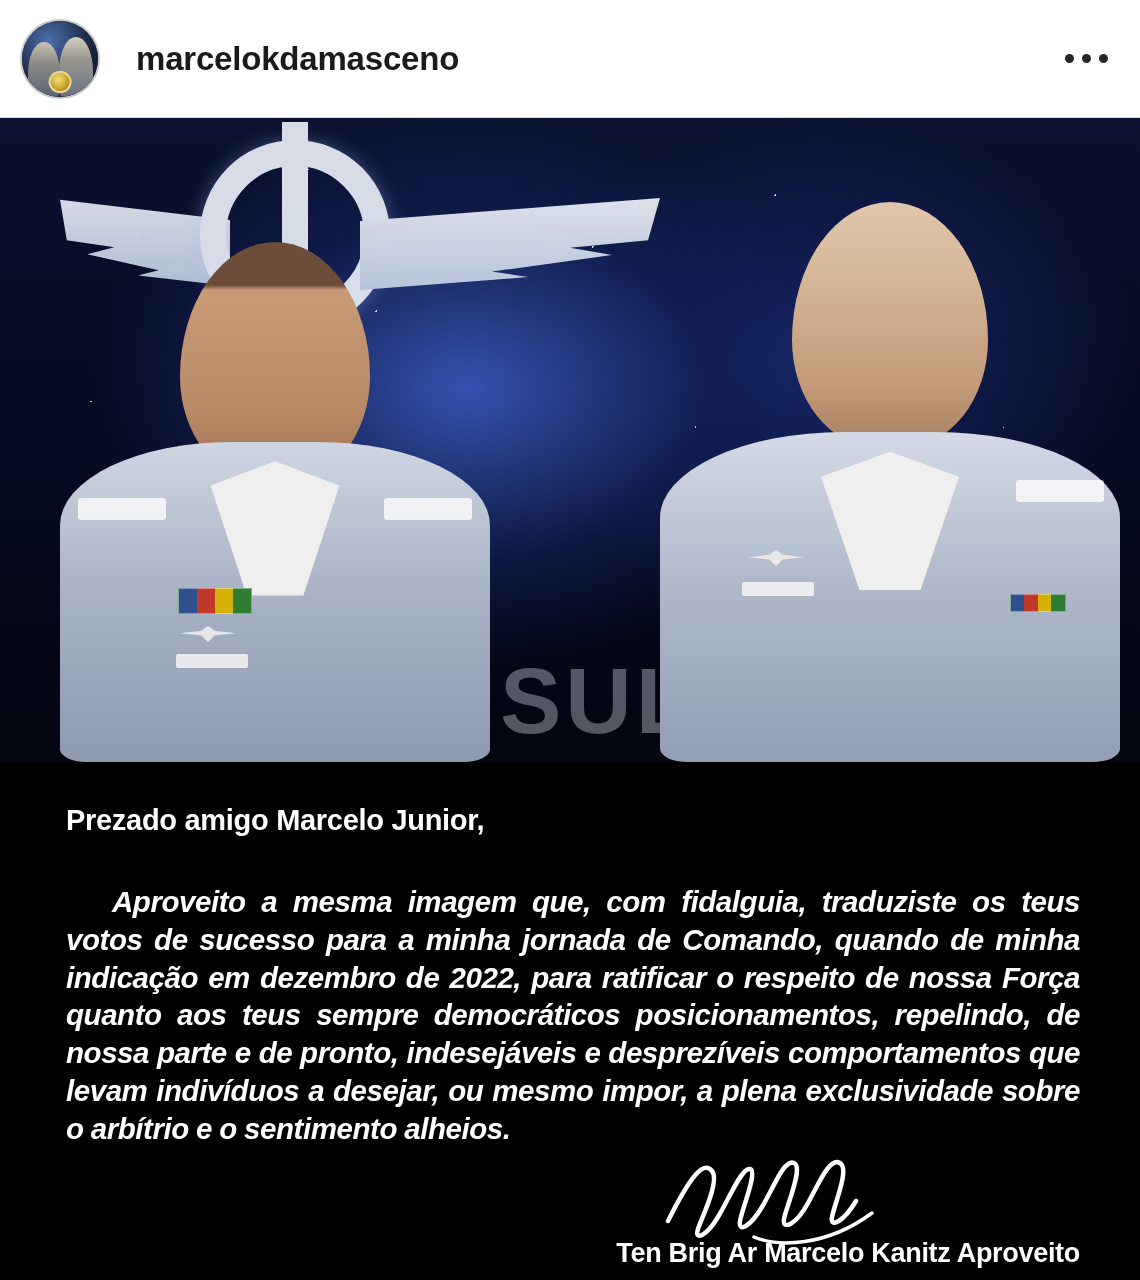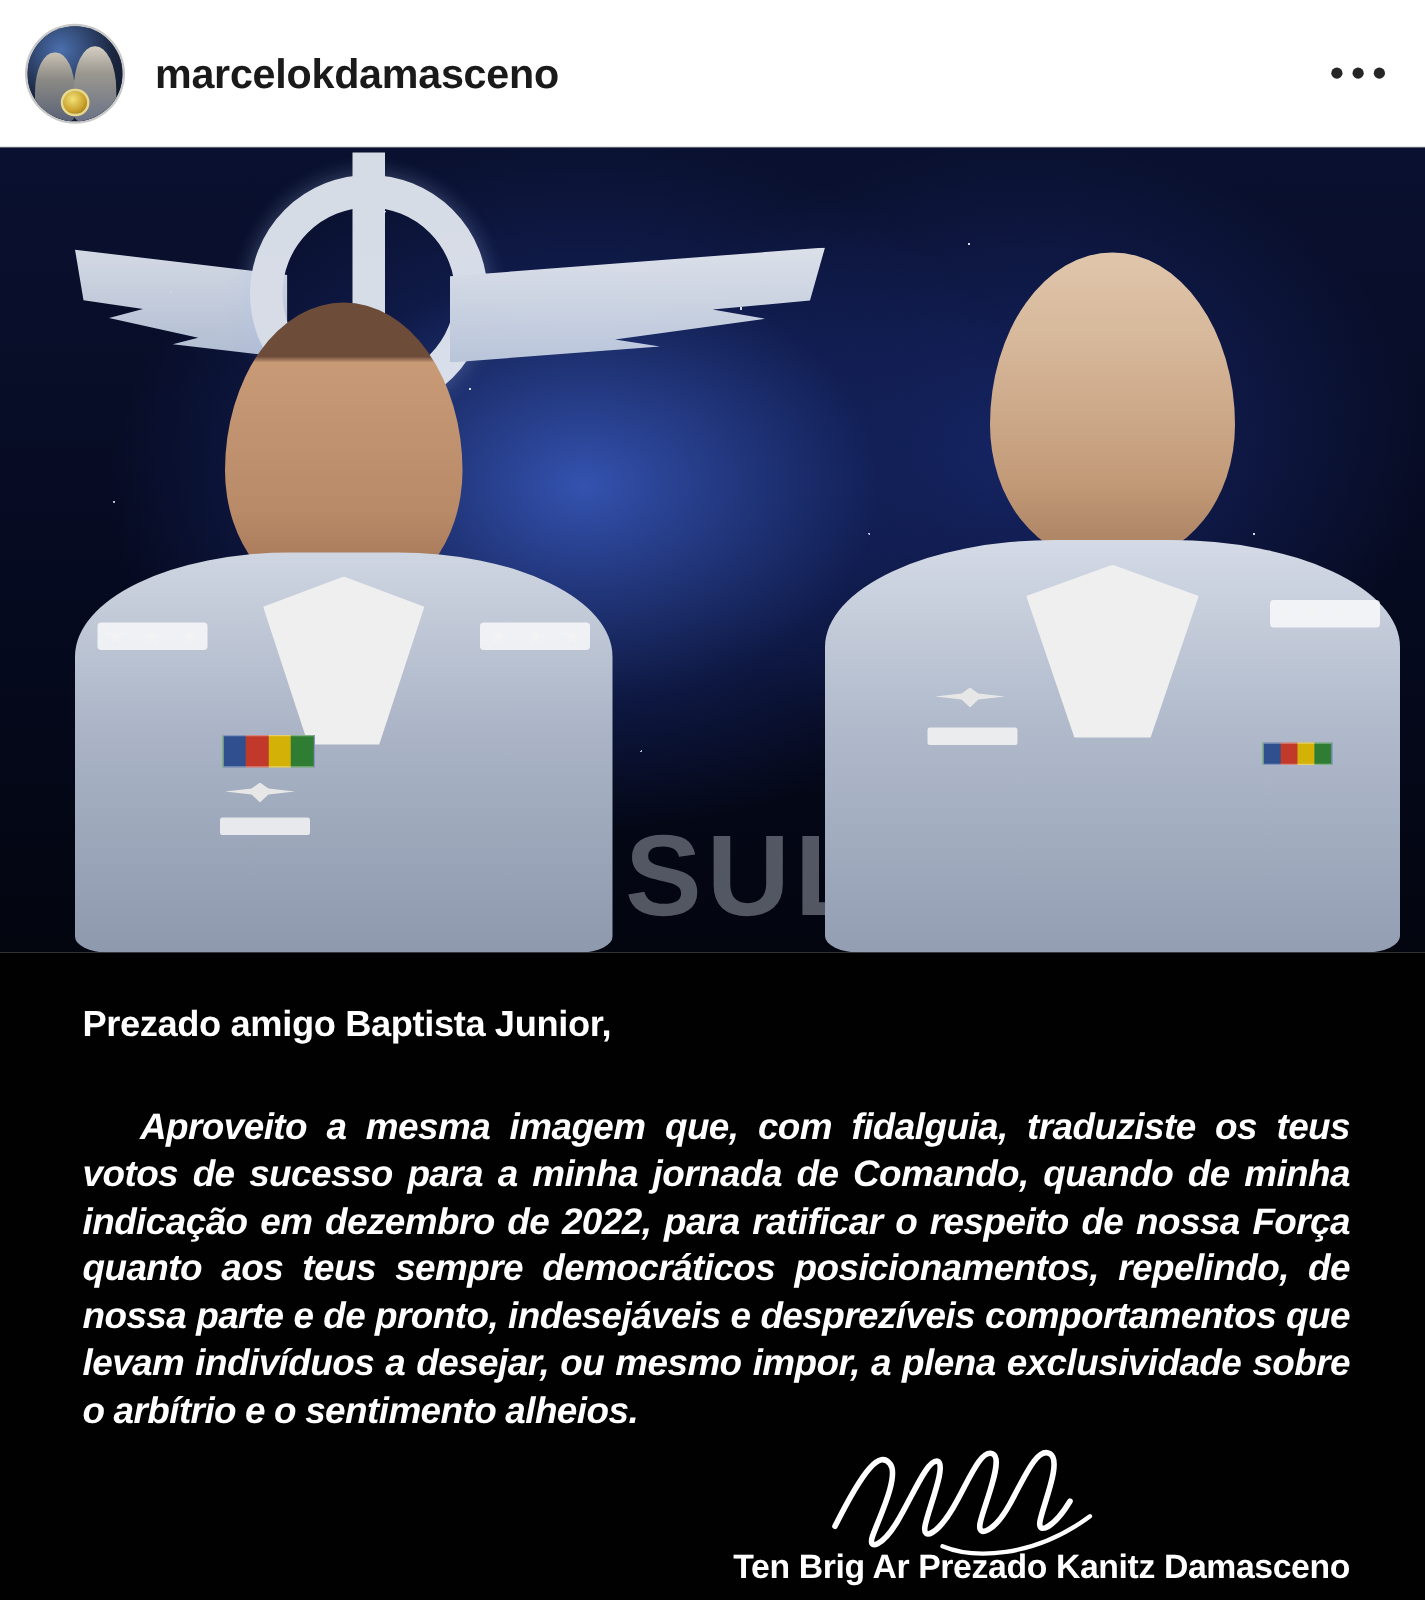--- a/index.html
+++ b/index.html
@@ -61,21 +61,21 @@
     background: linear-gradient(180deg,#d6cfc2 0%, #9a978f 36%, #6a7286 100%);
     border-radius: 48% 48% 14% 14% / 58% 58% 10% 10%;
   }
   .avatar .av-badge {
     position: absolute; left: 50%; bottom: 4%; transform: translateX(-50%);
     width: 30%; height: 30%; border-radius: 50%;
     background: radial-gradient(circle at 40% 35%, #f3e27a 0%, #c8a02a 60%, #7a5f10 100%);
     border: 2px solid #e8d98c;
   }
   .username {
-    margin-left: 24px;
+    margin-left: 36px;
     font-size: 33px;
     font-weight: 700;
     color: #1a1a1a;
     letter-spacing: -0.2px;
     line-height: 1;
     flex: 1 1 auto;
   }
   .more-btn {
     display: flex;
     align-items: center;
@@ -327,24 +327,24 @@
             <i></i>
           </div>
         <div class="wings-badge" style="left:88px; top:118px;"></div>
         <div class="nametag" style="left:82px; top:150px;"></div>
         <div class="ribbon" style="right:54px; top:162px; width:56px; height:18px;"></div>
       </div>
     </div>
   </div>
 
   <div class="caption">
-    <div class="greeting">Prezado amigo Baptista Junior,</div>
+    <div class="greeting">Prezado amigo Marcelo Junior,</div>
     <div class="body-text">Aproveito a mesma imagem que, com fidalguia, traduziste os teus votos de sucesso para a minha jornada de Comando, quando de minha indicação em dezembro de 2022, para ratificar o respeito de nossa Força quanto aos teus sempre democráticos posicionamentos, repelindo, de nossa parte e de pronto, indesejáveis e desprezíveis comportamentos que levam indivíduos a desejar, ou mesmo impor, a plena exclusividade sobre o arbítrio e o sentimento alheios.</div>
     <div class="sign-area">
       <svg class="signature" viewBox="0 0 240 96">
         <path d="M10,70 C34,22 46,10 54,20 C62,30 44,66 40,78 C36,90 48,86 60,66 C72,46 84,16 92,18 C100,20 84,58 82,70 C80,82 92,76 104,56 C116,36 126,8 136,12 C146,16 128,56 126,68 C124,80 138,74 150,52 C162,30 172,6 182,12 C192,18 176,54 174,66 C172,78 186,70 198,50" fill="none" stroke="#ffffff" stroke-width="4.5" stroke-linecap="round" stroke-linejoin="round"></path>
         <path d="M96,86 C120,96 168,96 214,62" fill="none" stroke="#ffffff" stroke-width="3.5" stroke-linecap="round"></path>
       </svg>
-      <div class="sign-name">Ten Brig Ar Prezado Kanitz Damasceno</div>
+      <div class="sign-name">Ten Brig Ar Marcelo Kanitz Aproveito</div>
     </div>
   </div>
 
 </div>
 
 </body></html>

